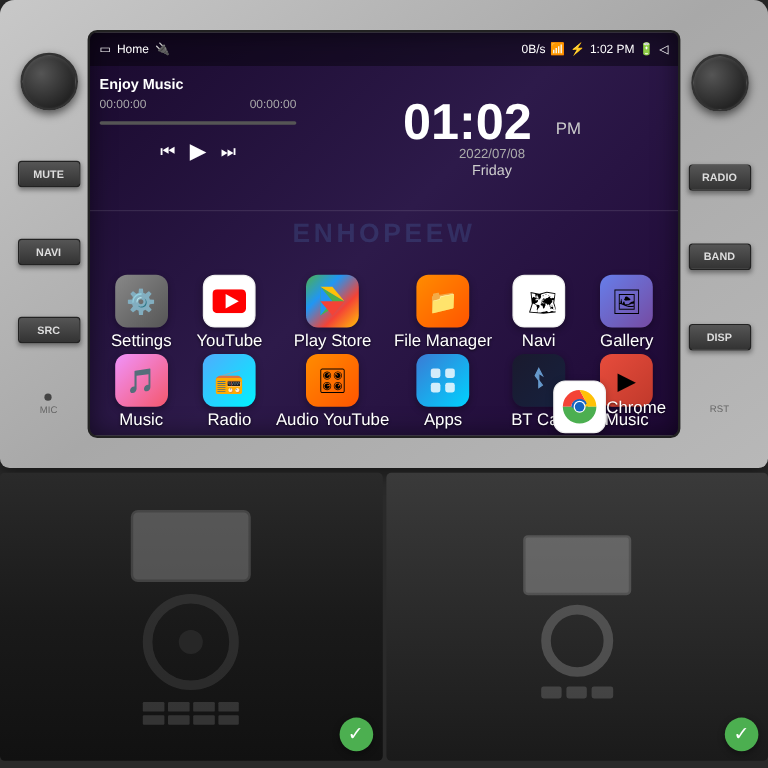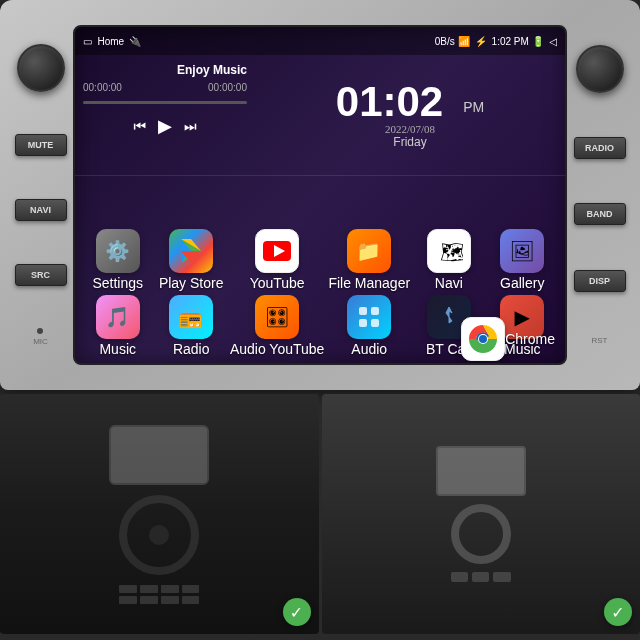--- a/index.html
+++ b/index.html
@@ -130,21 +130,20 @@
       padding: 8px;
       display: flex;
       flex-direction: column;
       gap: 5px;
     }
 
     .music-title {
       color: #fff;
       font-size: 12px;
       font-weight: bold;
-      text-align: right;
     }
 
     .music-time {
       display: flex;
       justify-content: space-between;
       color: #aaa;
       font-size: 10px;
     }
 
     .progress-bar {
@@ -195,21 +194,20 @@
     .clock-row {
       display: flex;
       align-items: baseline;
       gap: 20px;
     }
 
     .clock-date {
       color: #aaa;
       font-size: 11px;
       text-align: left;
-      font-family: Liberation Serif, serif;
     }
 
     .clock-day {
       color: #ccc;
       font-size: 12px;
       text-align: center;
     }
 
     
     .app-grid {
@@ -438,40 +436,40 @@
 
       <div class="divider-line"></div>
 
       <div class="app-grid">
 
         <div class="app-item">
           <div class="app-icon icon-settings">⚙️</div>
           <span class="app-label">Settings</span>
         </div>
         <div class="app-item">
+          <div class="app-icon icon-youtube" style="border:1px solid #eee;">
+            <svg width="28" height="20" viewBox="0 0 28 20">
+                <rect width="28" height="20" rx="4" fill="#FF0000"></rect>
+                <polygon points="11,4 11,16 22,10" fill="white"></polygon>
+              </svg>
+          </div>
+          <span class="app-label">YouTube</span>
+        </div>
+        <div class="app-item">
           <div class="app-icon icon-playstore" style="align-items:center;justify-content:center;">
             <svg width="26" height="26" viewBox="0 0 26 26">
               <polygon points="3,1 23,13 3,25" fill="#4CAF50"></polygon>
               <polygon points="3,1 13,13 3,25" fill="#2196F3"></polygon>
               <polygon points="3,13 23,13 13,25" fill="#F44336"></polygon>
               <polygon points="3,1 23,13 13,1" fill="#FFC107"></polygon>
             </svg>
           </div>
           <span class="app-label">Play Store</span>
         </div>
         <div class="app-item">
-          <div class="app-icon icon-youtube" style="border:1px solid #eee;">
-            <svg width="28" height="20" viewBox="0 0 28 20">
-                <rect width="28" height="20" rx="4" fill="#FF0000"></rect>
-                <polygon points="11,4 11,16 22,10" fill="white"></polygon>
-              </svg>
-          </div>
-          <span class="app-label">YouTube</span>
-        </div>
-        <div class="app-item">
           <div class="app-icon icon-filemanager">📁</div>
           <span class="app-label">File Manager</span>
         </div>
         <div class="app-item">
           <div class="app-icon icon-navi" style="border:1px solid #eee;">
             <svg width="28" height="28" viewBox="0 0 28 28">
               <rect width="28" height="28" rx="6" fill="white"></rect>
               <text x="5" y="22" font-size="20">🗺</text>
             </svg>
           </div>
@@ -496,21 +494,21 @@
         </div>
         <div class="app-item">
           <div class="app-icon icon-apps">
             <svg width="26" height="26" viewBox="0 0 26 26">
               <rect x="3" y="3" width="8" height="8" rx="2" fill="white" opacity="0.8"></rect>
               <rect x="15" y="3" width="8" height="8" rx="2" fill="white" opacity="0.8"></rect>
               <rect x="3" y="15" width="8" height="8" rx="2" fill="white" opacity="0.8"></rect>
               <rect x="15" y="15" width="8" height="8" rx="2" fill="white" opacity="0.8"></rect>
             </svg>
           </div>
-          <span class="app-label">Audio</span>
+          <span class="app-label">Apps</span>
         </div>
         <div class="app-item">
           <div class="app-icon icon-btcall">
             <svg width="24" height="24" viewBox="0 0 24 24">
               <path d="M12 2 L15 8 L12 6 L12 12 L9 8 Z" fill="#6699CC" stroke="#6699CC" stroke-width="1"></path>
               <path d="M12 12 L15 16 L12 18 L12 12 Z" fill="#6699CC" stroke="#6699CC" stroke-width="1"></path>
             </svg>
           </div>
           <span class="app-label">BT Call</span>
         </div>
@@ -528,20 +526,21 @@
             <path d="M2,16 A14,14 0 0,1 16,2 L22,13 A7,7 0 0,0 9,16 Z" fill="#F44336"></path>
             <path d="M16,2 A14,14 0 0,1 30,16 L18,16 A7,7 0 0,0 22,13 Z" fill="#FFC107"></path>
             <path d="M30,16 A14,14 0 0,1 2,16 L9,16 A7,7 0 0,0 18,16 Z" fill="#4CAF50"></path>
             <circle cx="16" cy="16" r="5" fill="white"></circle>
             <circle cx="16" cy="16" r="4" fill="#1565C0"></circle>
           </svg>
         </div>
         <span class="app-label">Chrome</span>
       </div>
 
+      <div class="watermark">ENHOPEEW</div>
     </div>
 
     <div class="right-controls">
       <div class="knob"></div>
       <div class="side-button">RADIO</div>
       <div class="side-button">BAND</div>
       <div class="side-button">DISP</div>
       <span class="rst-label">RST</span>
     </div>
   </div>

